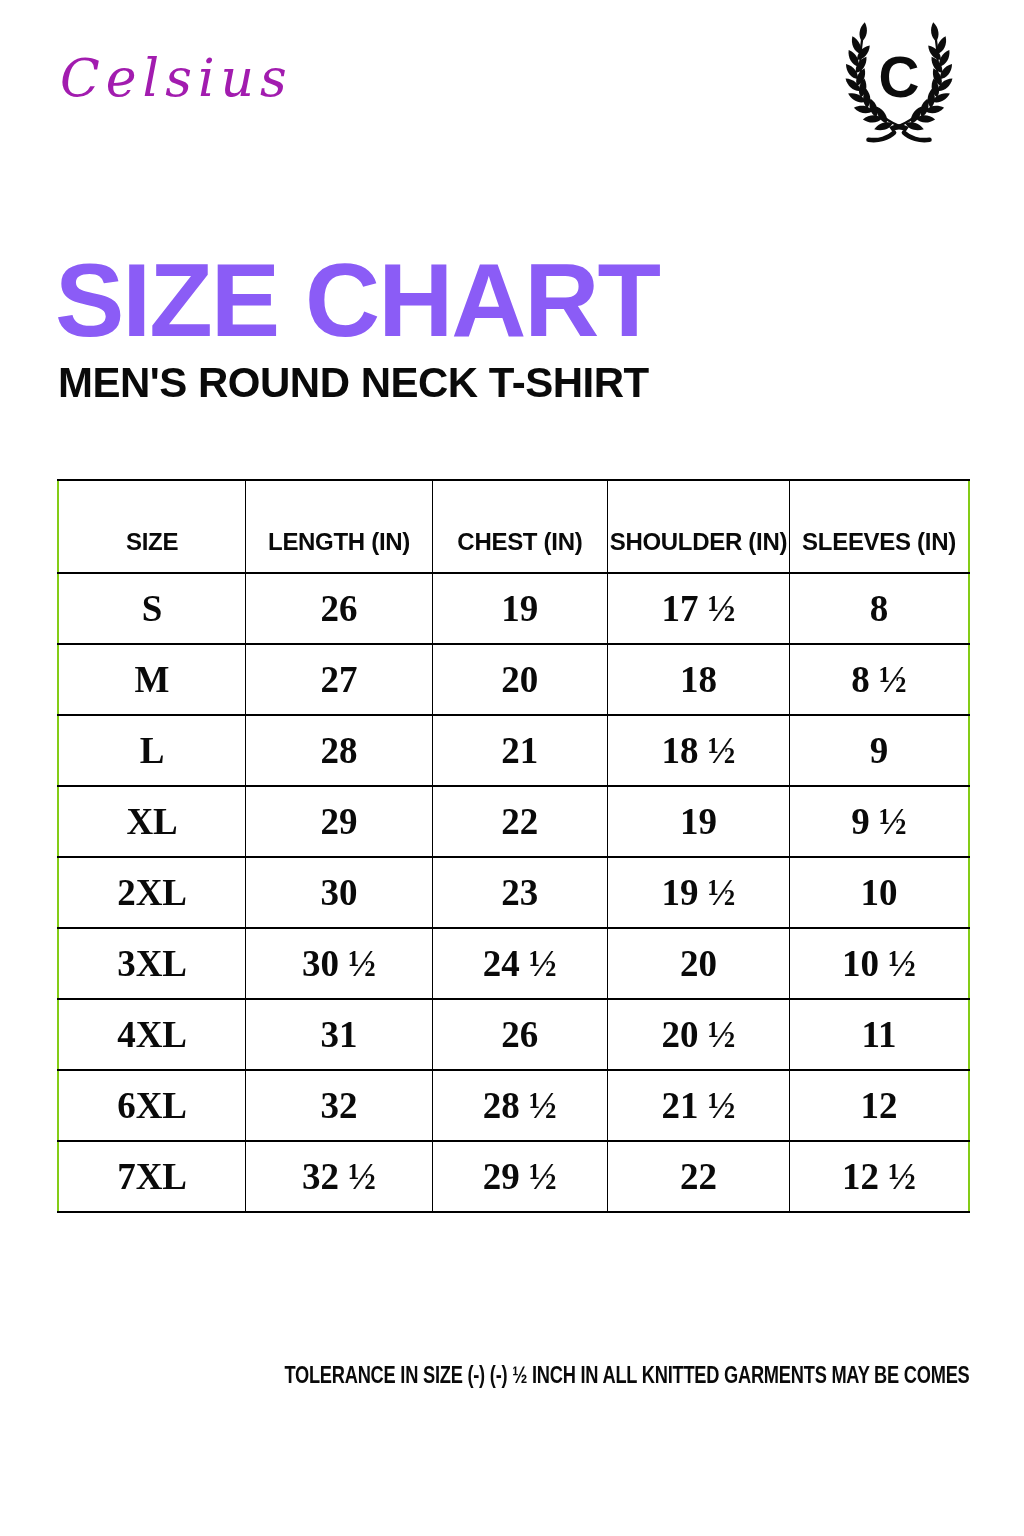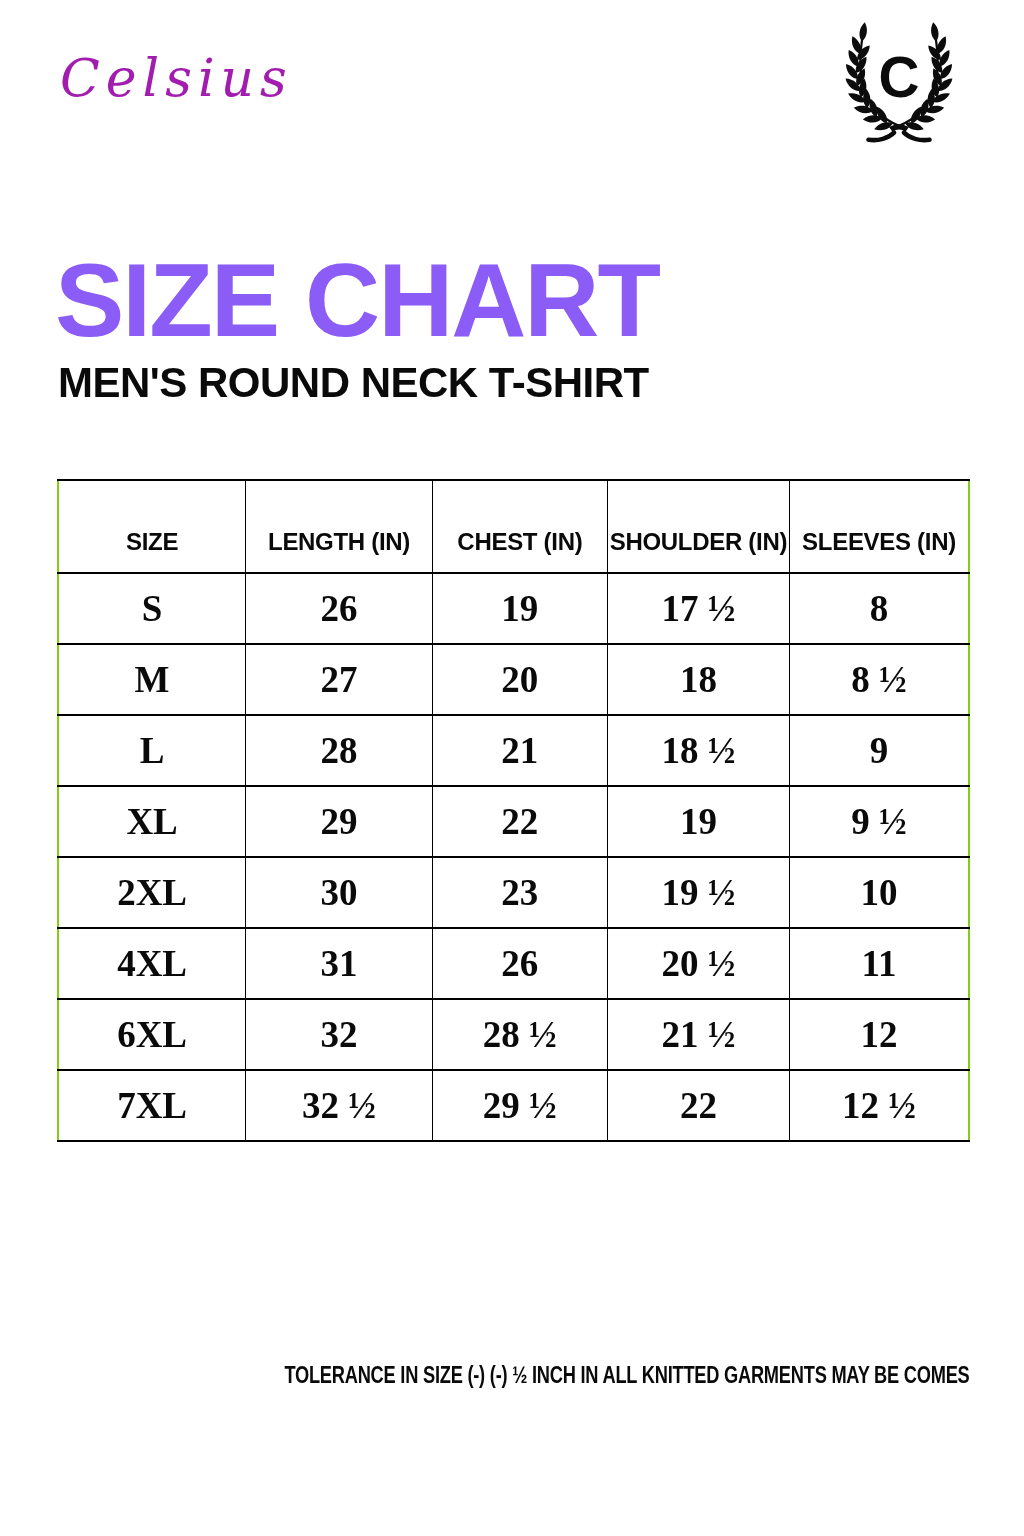--- a/index.html
+++ b/index.html
@@ -201,20 +201,27 @@
         <td>9 ½</td>
       </tr>
       <tr>
         <td>2XL</td>
         <td>30</td>
         <td>23</td>
         <td>19 ½</td>
         <td>10</td>
       </tr>
       <tr>
+        <td>3XL</td>
+        <td>30 ½</td>
+        <td>24 ½</td>
+        <td>20</td>
+        <td>10 ½</td>
+      </tr>
+      <tr>
         <td>4XL</td>
         <td>31</td>
         <td>26</td>
         <td>20 ½</td>
         <td>11</td>
       </tr>
       <tr>
         <td>6XL</td>
         <td>32</td>
         <td>28 ½</td>

